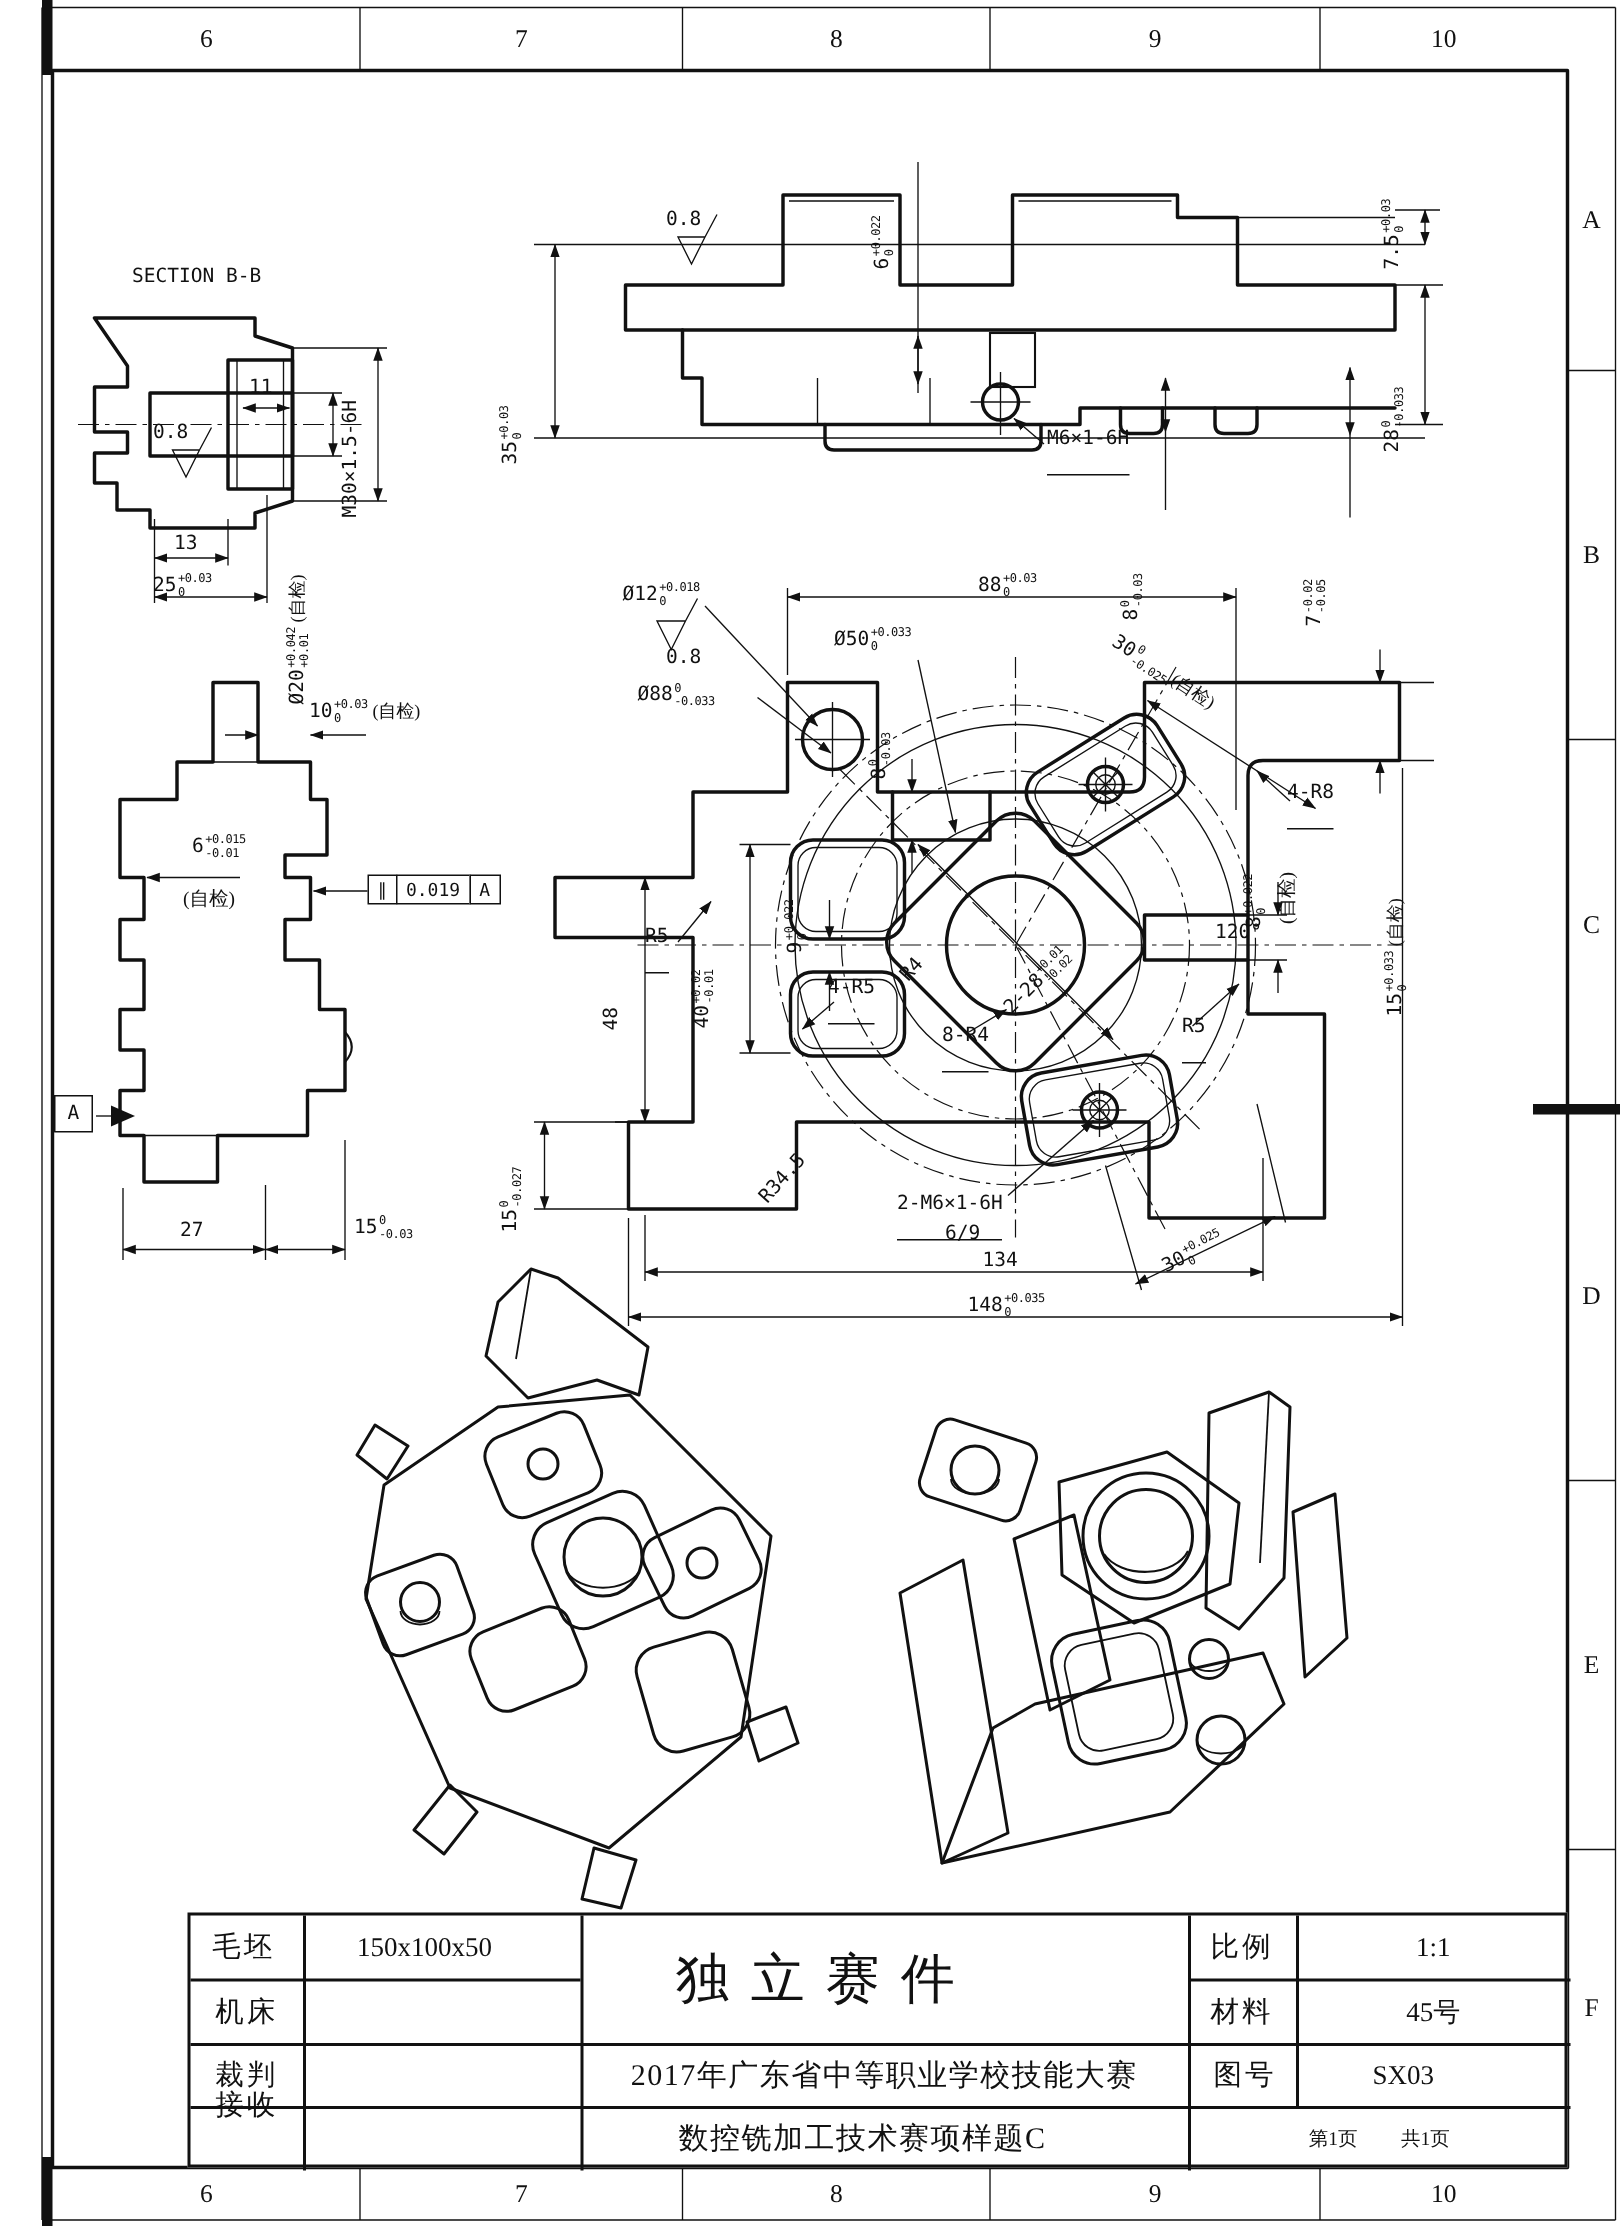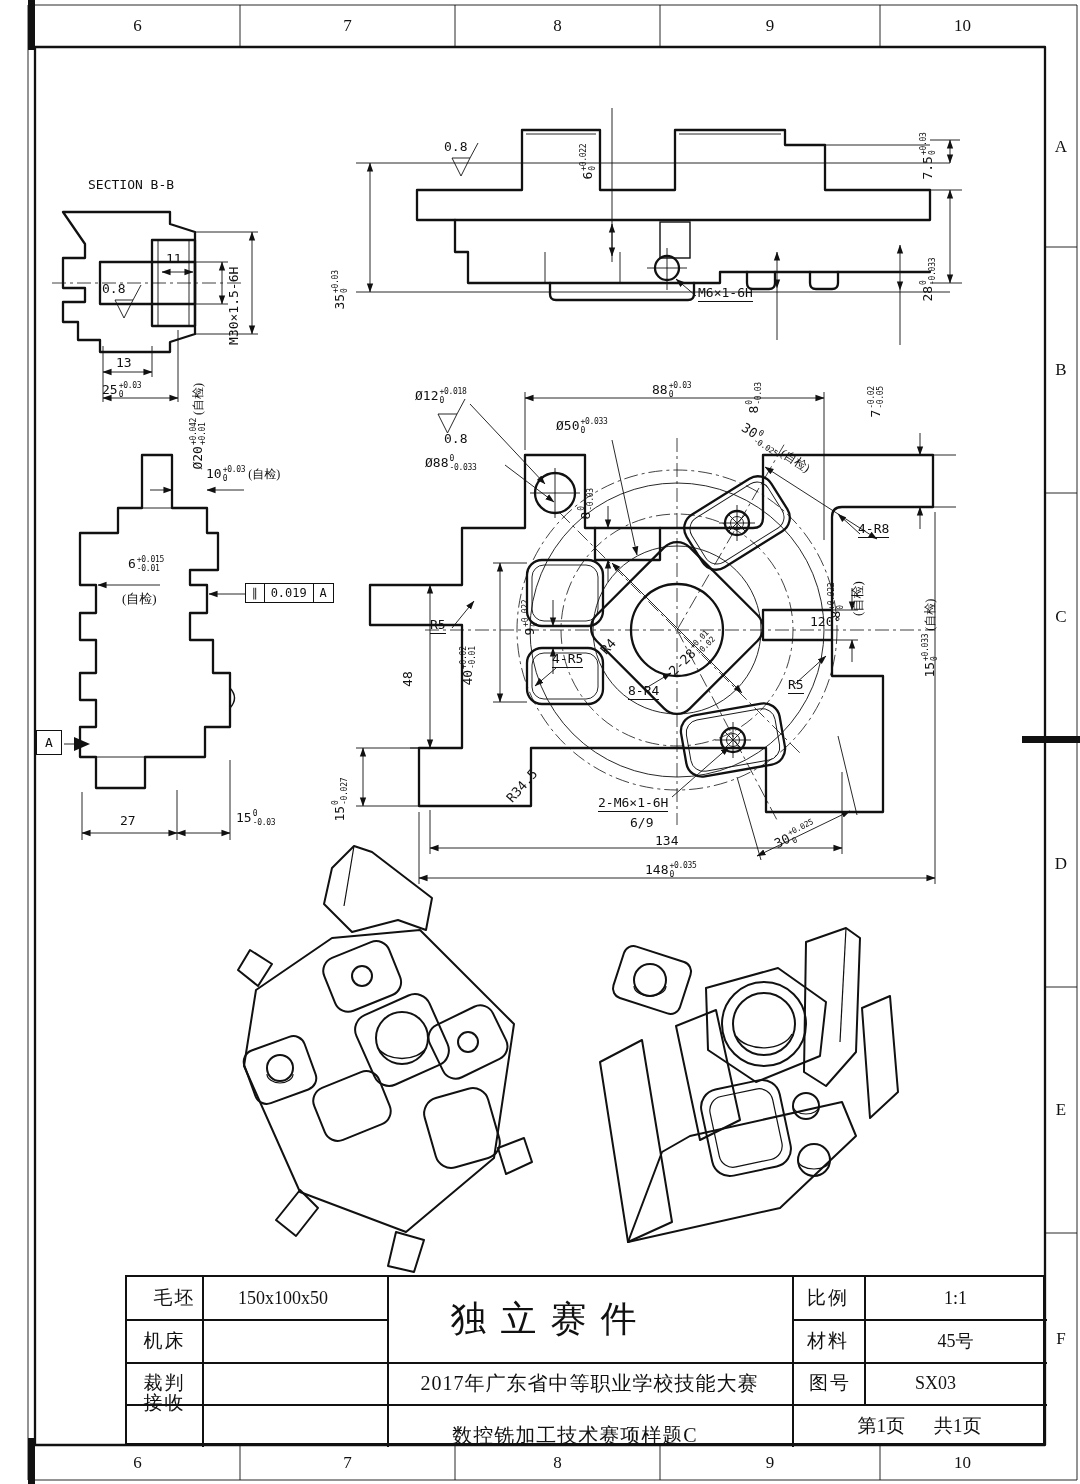--- a/index.html
+++ b/index.html
@@ -11,39 +11,39 @@
 svg .med{fill:none;stroke:#111;stroke-width:1.4}
 svg .thin{fill:none;stroke:#111;stroke-width:0.9}
 svg .cl{fill:none;stroke:#111;stroke-width:0.8;stroke-dasharray:14 4 3 4}
 svg .dimln{fill:none;stroke:#111;stroke-width:0.9}
 .dim{position:absolute;white-space:nowrap;font-size:13px;line-height:1.15;background:#fff0}
 .dim .tol{display:inline-block;vertical-align:-3px;margin-left:1px;text-align:left}
 .dim .tol span{display:block;font-size:8px;line-height:1.1;letter-spacing:-0.3px}
 .dim .post{font-family:"Liberation Serif",serif;font-size:12px}
 .rot{transform:rotate(-90deg);transform-origin:0 100%}
 .ra{transform-origin:0 0}
-.ul{border-bottom:1.2px solid #111;padding-bottom:0}
+.ul{border-bottom:1.2px solid #111;padding-bottom:15px}
 .cn{font-family:"Liberation Serif",serif}
 .fcf{position:absolute;display:flex;font-size:12px;line-height:1}
 .fcf span{border:1.2px solid #111;padding:3px 6px;background:#fff;margin-left:-1.2px}
 .datumbox{position:absolute;width:26px;height:25px;border:1.3px solid #111;text-align:center;
   font-size:13px;line-height:23px;background:#fff}
 .bandcell{position:absolute;display:flex;align-items:center;justify-content:center;
   font-family:"Liberation Serif",serif;font-size:17px}
 .tb{position:absolute;left:125px;top:1275px;width:920px;height:170px;border:2.6px solid #111;
   font-family:"Liberation Serif",serif;background:#fff}
 .tb .cell{position:absolute;display:flex;align-items:center;justify-content:center;overflow:hidden}
 .tb .lbl{font-size:19px;letter-spacing:2px}
 .tb .val{font-size:18px}
 .tb .vline,.tb .hline{position:absolute;background:#111}
 .tb .vline{width:1.5px}
 .tb .hline{height:1.5px}
 .tb .big{font-size:36px;letter-spacing:14px;font-weight:400}
 .tb .sub1{font-size:20px;letter-spacing:1px}
-.pagesrow{display:flex;gap:29px;font-size:19px}
+.pagesrow{display:flex;gap:29px;font-size:13px}
 </style>
 </head>
 <body>
 
 <div class="sheet">
 
 <svg class="lines" width="1080" height="1484">
   <defs>
     <marker id="ar" viewBox="0 0 10 10" refX="9.5" refY="5" markerWidth="10" markerHeight="10" orient="auto-start-reverse">
       <path d="M0,1.5 L10,5 L0,8.5 z" fill="#111"></path>
@@ -330,32 +330,32 @@
 <div class="tb">
   <div class="vline" style="left:75px;top:0;height:170px"></div>
   <div class="vline" style="left:260px;top:0;height:170px"></div>
   <div class="vline" style="left:665px;top:0;height:170px"></div>
   <div class="vline" style="left:737px;top:0;height:127px"></div>
   <div class="hline" style="left:0;top:42px;width:260px"></div>
   <div class="hline" style="left:665px;top:42px;width:255px"></div>
   <div class="hline" style="left:0;top:85px;width:920px"></div>
   <div class="hline" style="left:0;top:127px;width:920px"></div>
 
-  <div class="cell lbl" style="left:12px;top:0;width:71px;height:42px">毛坯</div>
+  <div class="cell lbl" style="left:0;top:0;width:71px;height:42px">毛坯</div>
   <div class="cell val" style="left:75px;top:0;width:162px;height:42px">150x100x50</div>
   <div class="cell lbl" style="left:0;top:42px;width:75px;height:43px">机床</div>
   <div class="cell val" style="left:75px;top:42px;width:185px;height:43px"></div>
   <div class="cell lbl" style="left:0;top:85px;width:75px;height:42px">裁判</div>
   <div class="cell val" style="left:75px;top:85px;width:185px;height:42px"></div>
   <div class="cell lbl" style="left:0;top:110px;width:75px;height:31px">接收</div>
   <div class="cell val" style="left:75px;top:127px;width:185px;height:43px"></div>
 
   <div class="cell big" style="left:260px;top:0;width:327px;height:85px">独立赛件</div>
   <div class="cell sub1" style="left:260px;top:85px;width:405px;height:42px">2017年广东省中等职业学校技能大赛</div>
-  <div class="cell sub1" style="left:260px;top:137px;width:376px;height:43px">数控铣加工技术赛项样题C</div>
+  <div class="cell sub1" style="left:260px;top:127px;width:376px;height:43px">数控铣加工技术赛项样题C</div>
 
   <div class="cell lbl" style="left:665px;top:0;width:72px;height:42px">比例</div>
   <div class="cell val" style="left:737px;top:0;width:183px;height:42px">1:1</div>
   <div class="cell lbl" style="left:665px;top:42px;width:72px;height:43px">材料</div>
   <div class="cell val" style="left:737px;top:42px;width:183px;height:43px">45号</div>
   <div class="cell lbl" style="left:665px;top:85px;width:76px;height:42px">图号</div>
   <div class="cell val" style="left:717px;top:85px;width:183px;height:42px">SX03</div>
   <div class="cell" style="left:665px;top:127px;width:255px;height:43px">
     <div class="pagesrow">
       <span>第1页</span>

